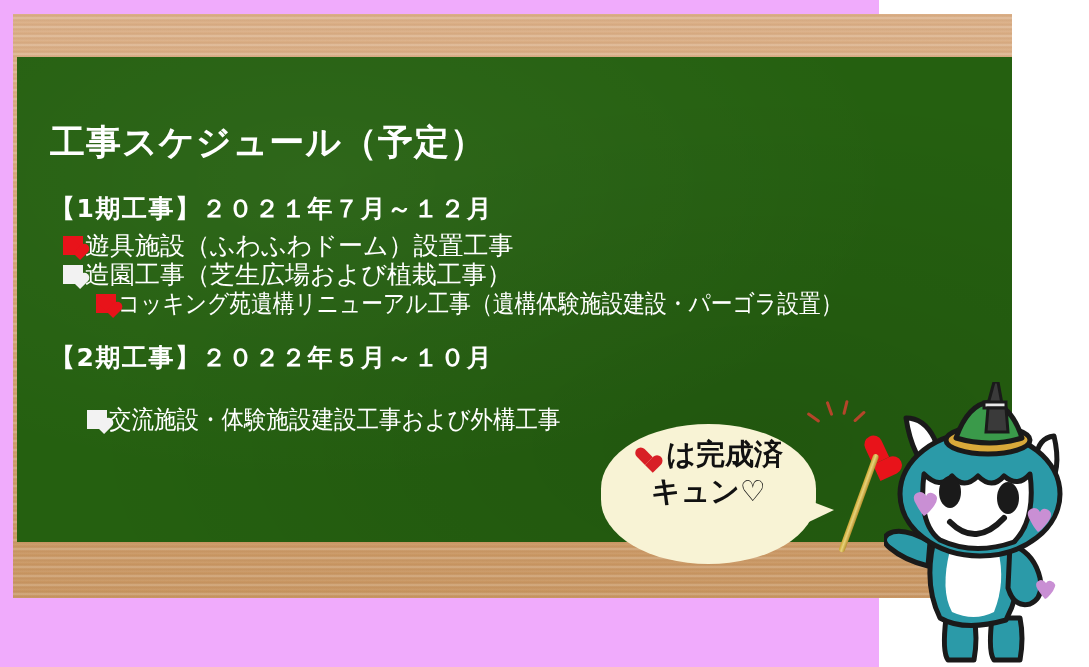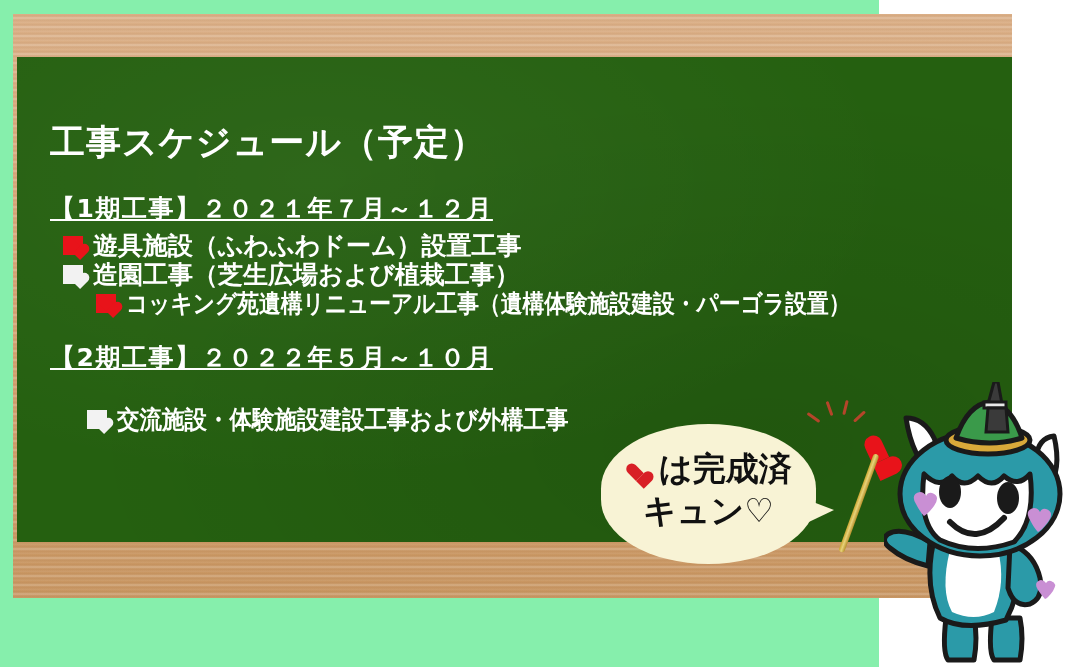--- a/index.html
+++ b/index.html
@@ -11,21 +11,21 @@
     width: 1089px;
     height: 667px;
     overflow: hidden;
     font-family: "DejaVu Sans", sans-serif;
   }
 
   #stage {
     position: relative;
     width: 879px;
     height: 667px;
-    background: #86efac;
+    background: #f0abfc;
   }
 
   
   .frame {
     position: absolute;
     left: 13px;
     top: 14px;
     width: 999px;
     height: 584px;
     background:
@@ -66,34 +66,33 @@
     white-space: nowrap;
   }
 
   .phase-head {
     position: absolute;
     color: #ffffff;
     font-size: 25px;
     font-weight: bold;
     letter-spacing: 1.5px;
     white-space: nowrap;
-    text-decoration: underline;
   }
   .phase1-head { left: 33px; top: 135px; }
   .phase2-head { left: 33px; top: 284px; }
 
   .item {
     position: absolute;
     color: #ffffff;
     font-size: 25px;
-    font-weight: bold;
+    font-weight: normal;
     white-space: nowrap;
     display: flex;
     align-items: center;
-    gap: 10px;
+    gap: 2px;
   }
   .item.narrow .txt { transform: scaleX(0.87); transform-origin: left center; }
   .item.narrow2 .txt { transform: scaleX(0.90); transform-origin: left center; }
 
   .i1 { left: 46px; top: 172px; }
   .i2 { left: 46px; top: 201px; }
   .i3 { left: 46px; top: 230px; margin-left: 33px; }
   .i4 { left: 46px; top: 317px; }
   .i5 { left: 46px; top: 346px; margin-left: 24px; }
 
@@ -187,25 +186,25 @@
     width: 0;
     height: 0;
     border-top: 16px solid transparent;
     border-bottom: 20px solid transparent;
     border-left: 42px solid #f8f3d5;
     z-index: 5;
   }
   .bubble-text {
     position: absolute;
     left: 601px;
-    top: 448px;
+    top: 436px;
     width: 215px;
     text-align: center;
     color: #111111;
-    font-size: 33px;
+    font-size: 29px;
     font-weight: bold;
     line-height: 1.28;
     z-index: 6;
   }
   .bubble-text .line { white-space: nowrap; }
   .bubble-heart {
     display: inline-block;
     position: relative;
     width: 21px;
     height: 20px;

